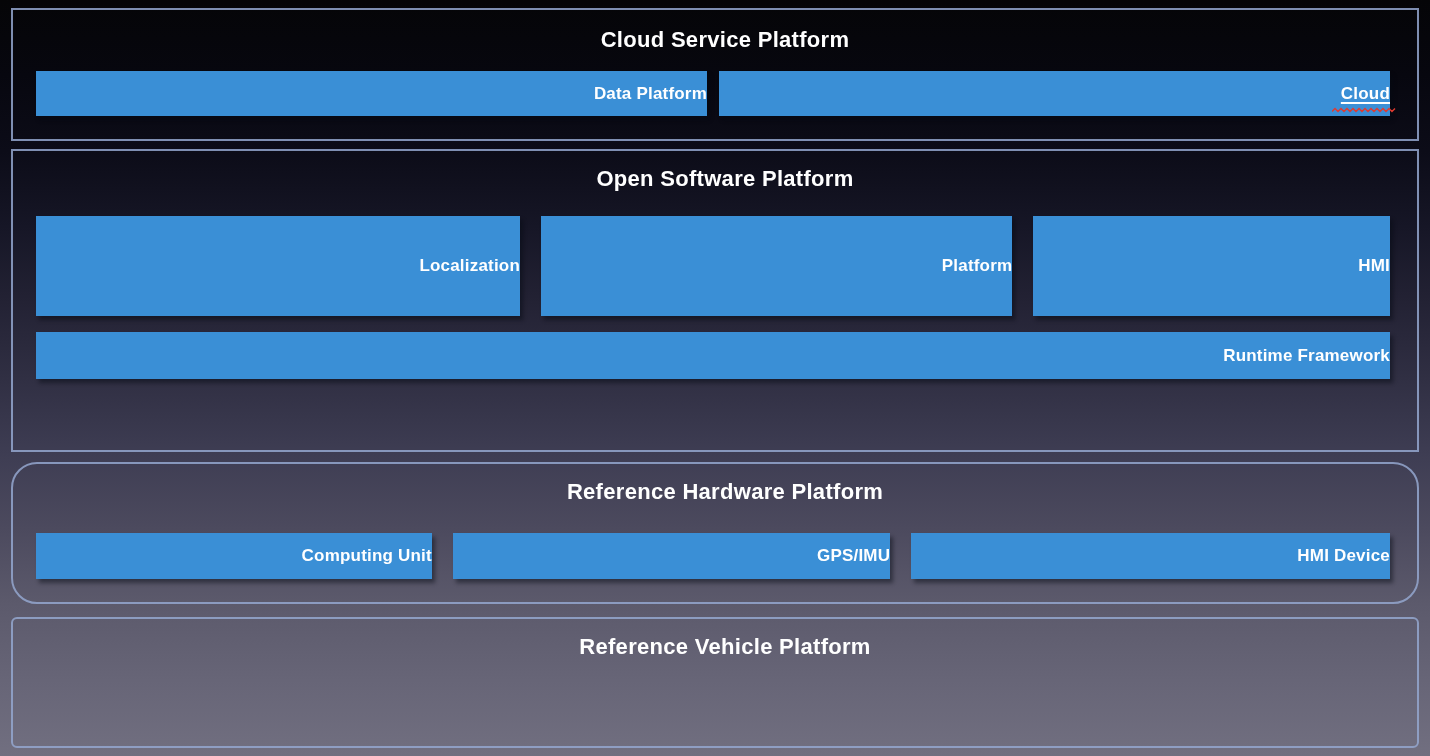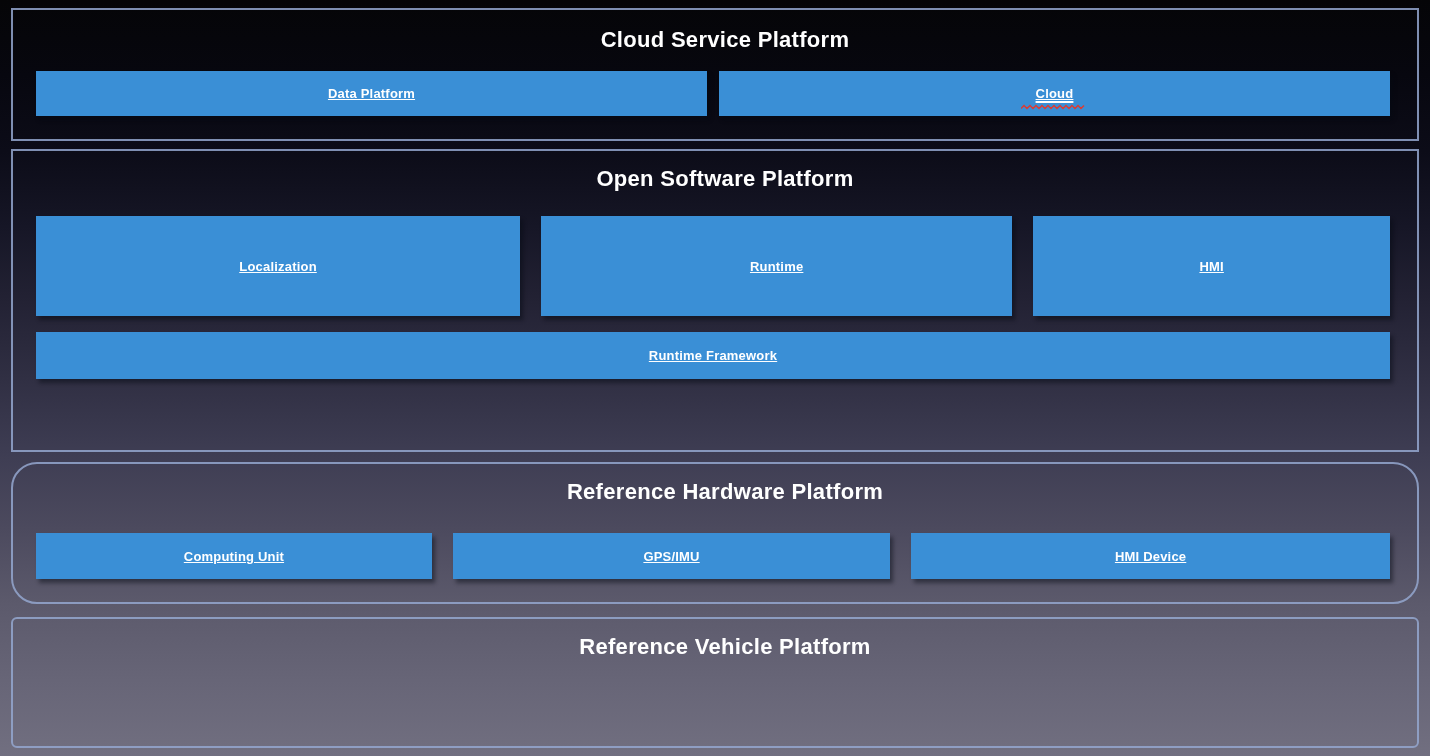--- a/index.html
+++ b/index.html
@@ -61,29 +61,28 @@
   #sec-software .row-top   { top: 65px;  height: 100px; gap: 21px;  }
   #sec-software .row-mid   { top: 181px; height: 47px;  }
   #sec-software .row-low   { top: 237px; height: 48px;  }
   #sec-hardware .row-main  { top: 69px;  height: 46px;  gap: 21px; }
   #sec-vehicle .row-main   { top: 54px;  height: 45px;  }
 
   .bluebox {
     background: #3a8fd6;
     color: #ffffff;
     font-weight: 700;
-    font-size: 13px;
+    font-size: 17px;
     letter-spacing: 0.2px;
     display: flex;
     align-items: center;
-    justify-content: center;
+    justify-content: flex-end;
     box-shadow: 3px 4px 4px rgba(5, 8, 18, 0.45);
     flex: 1 1 0;
     min-width: 0;
-    text-decoration: underline;
   }
   
   .w-loc  { flex-grow: 494; }
   .w-ctrl { flex-grow: 481; }
   .w-hmi  { flex-grow: 364; }
   
   .w-cu   { flex-grow: 401; }
   .w-gps  { flex-grow: 443; }
   .w-hd   { flex-grow: 485; }
 
@@ -126,21 +125,21 @@
     </div>
   </section>
 
   <section class="panel" id="sec-software">
     <h2 class="panel-title">Open Software Platform</h2>
     <div class="row row-top">
       <div class="bluebox w-loc">
         <span>Localization</span>
       </div>
       <div class="bluebox w-ctrl">
-        <span>Runtime</span>
+        <span>Platform</span>
       </div>
       <div class="bluebox w-hmi">
         <span>HMI</span>
       </div>
     </div>
     <div class="row row-mid">
       <div class="bluebox">
         <span>Runtime Framework</span>
       </div>
     </div>

